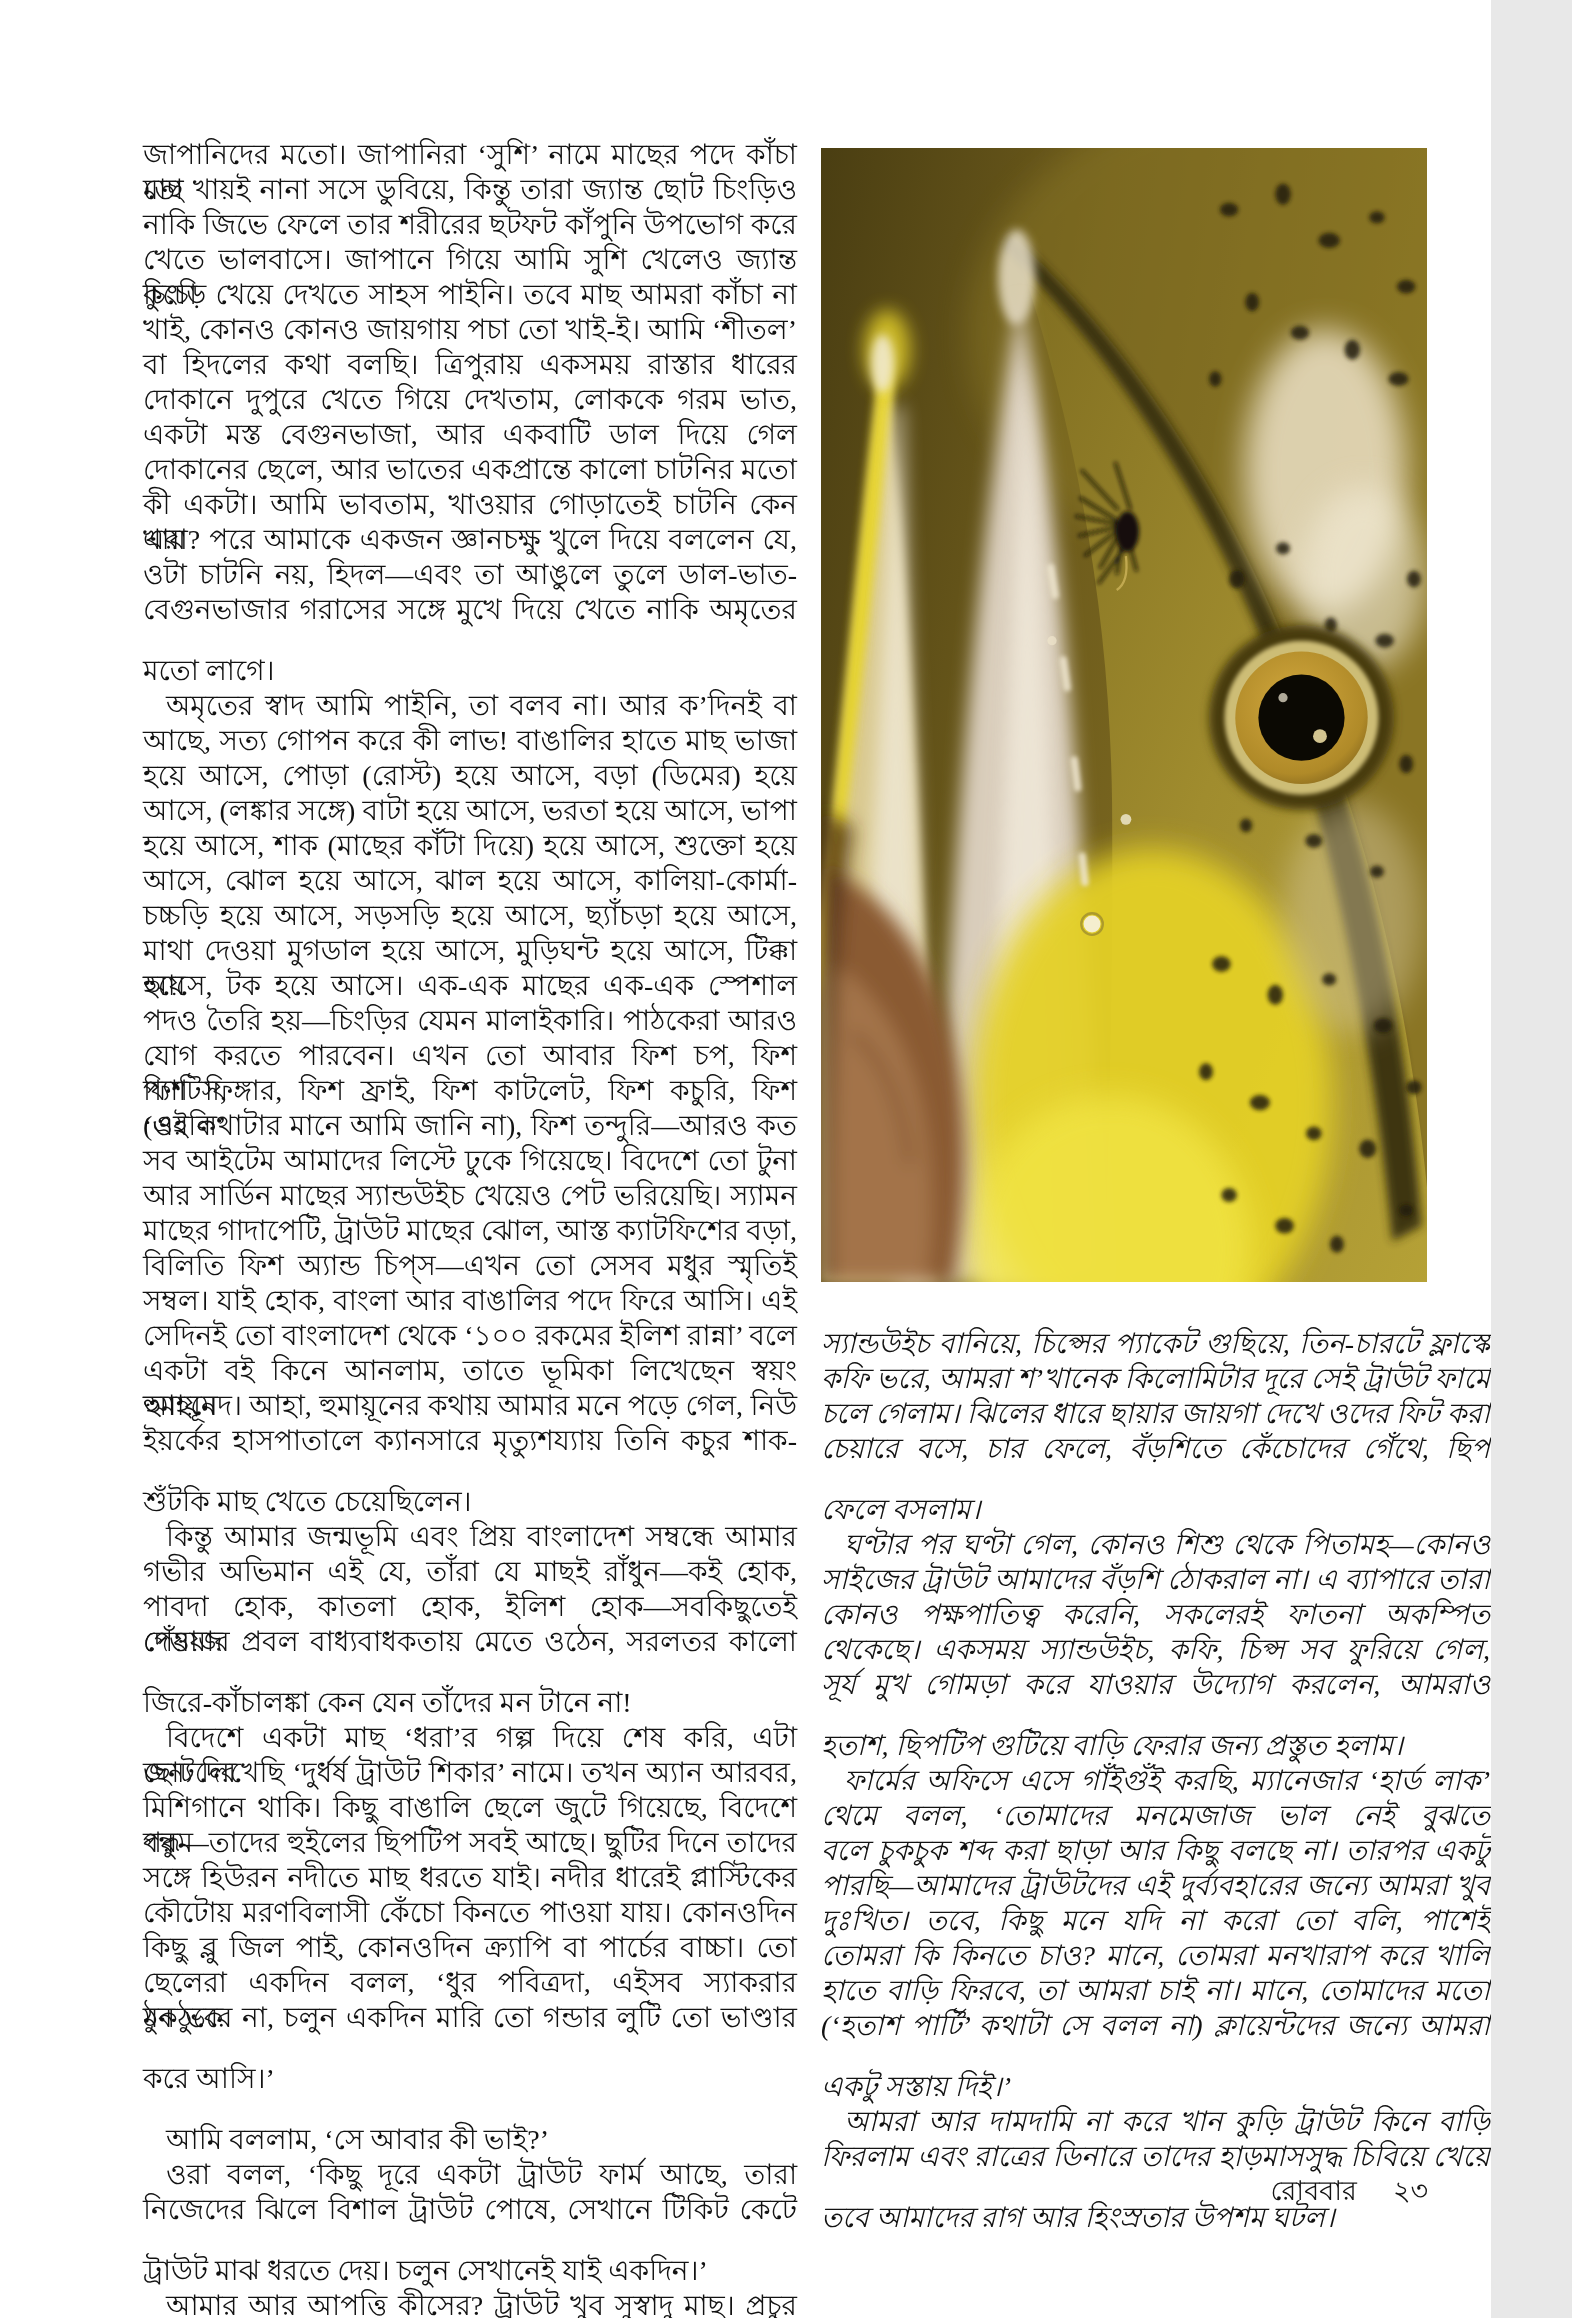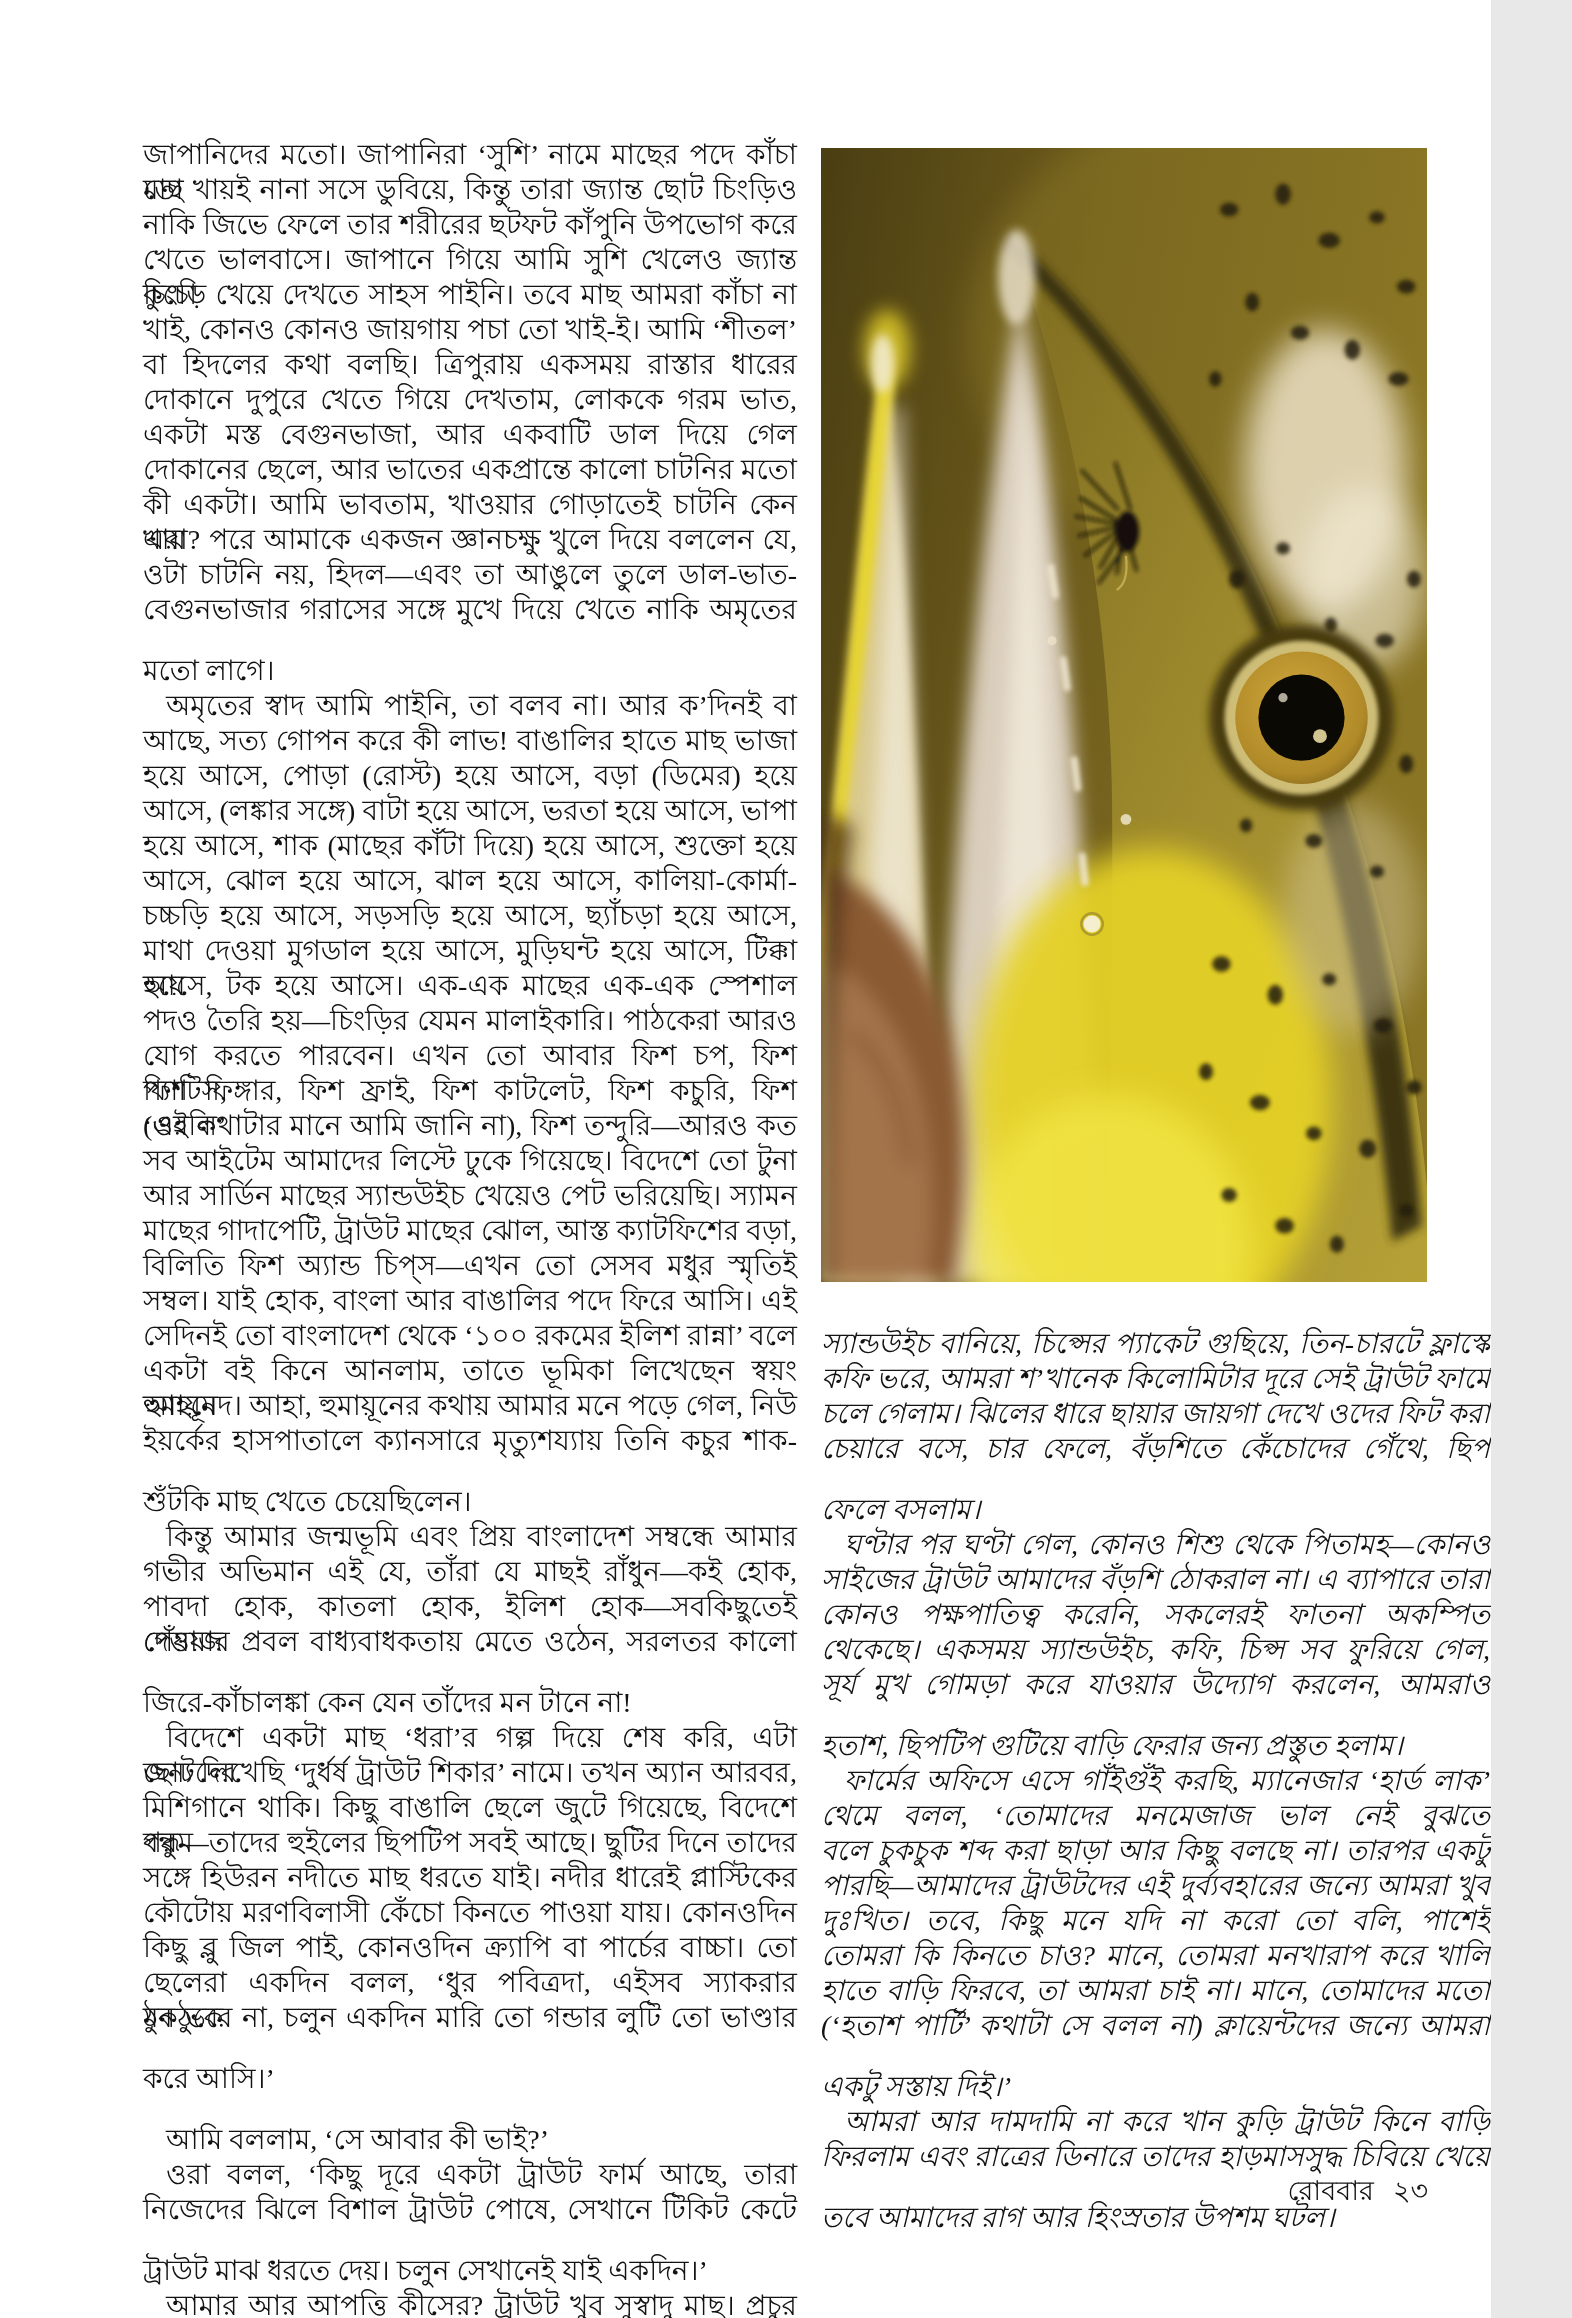--- a/index.html
+++ b/index.html
@@ -20,21 +20,21 @@
   .line.indent { text-indent:23px; }
   .photo {
     position:absolute; left:821px; top:148px; width:606px; height:1134px;
     margin:0; padding:0; overflow:hidden;
   }
   .photo svg { display:block; width:100%; height:100%; }
   .footer {
     position:absolute; left:1155px; top:2174px; width:273px;
     text-align:right; font-size:27px; line-height:34px; color:#131313;
   }
-  .footer .fnum { margin-left:19px; }
+  .footer .fnum { margin-left:36px; }
 </style>
 </head>
 <body>
 
 <div class="page">
 
   <div class="col col-left">
       <div class="line">জাপানিদের মতো। জাপানিরা ‘সুশি’ নামে মাছের পদে কাঁচা মাছ</div>
       <div class="line">তো খায়ই নানা সসে ডুবিয়ে, কিন্তু তারা জ্যান্ত ছোট চিংড়িও</div>
       <div class="line">নাকি জিভে ফেলে তার শরীরের ছটফট কাঁপুনি উপভোগ করে</div>

